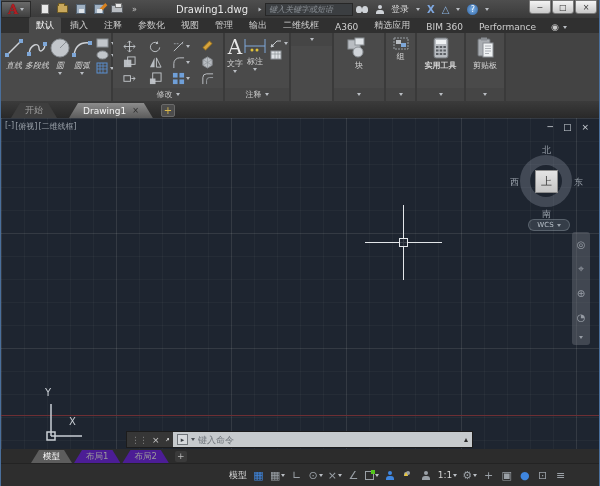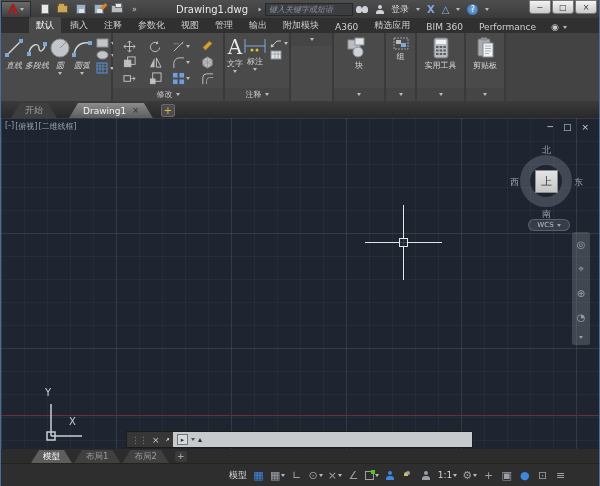--- a/index.html
+++ b/index.html
@@ -103,21 +103,21 @@
   .cmd-field{flex:1;background:#c6cacd;display:flex;align-items:center;gap:3px;padding:0 4px;}
   .promptbox{width:11px;height:11px;background:#d6d9dc;border:1px solid #70757a;color:#3a3f44;font-size:7px;display:flex;align-items:center;justify-content:center;}
   .cmd-input{flex:1;border:none;background:transparent;font-size:9px;color:#3a3f44;outline:none;}
   .cmd-input::placeholder{color:#70767c;}
   .cmd-up{color:#2b2b2b;font-size:8px;}
 
   
   .layoutbar{position:absolute;left:0;top:449px;width:600px;height:14px;background:#2c2c2c;display:flex;align-items:flex-end;font-size:8.5px;}
   .ltab{height:13px;display:flex;align-items:center;padding:0 12px;clip-path:polygon(8px 0,calc(100% - 8px) 0,100% 100%,0 100%);}
   .ltab.active{margin-left:30px;background:#5d5d5d;color:#fbfbfb;}
-  .ltab.idle{margin-left:2px;background:#404040;color:#9b9b9b;}
+  .ltab.idle{margin-left:2px;background:#4c1d95;color:#9b9b9b;}
   .ltab-plus{margin-left:6px;margin-bottom:1px;width:12px;height:11px;background:#3a3a3a;border-radius:2px;color:#bbb;font-size:9px;line-height:10px;text-align:center;}
 
   
   .statusbar{position:absolute;left:0;top:463px;width:600px;height:23px;background:#2e2e2e;border-top:1px solid #232323;display:flex;align-items:center;}
   .sb-items{position:absolute;left:228px;display:flex;align-items:center;gap:5px;}
   .sbi{display:flex;align-items:center;gap:1px;font-size:11px;color:#9aa0a6;min-width:13px;justify-content:center;}
   .sbi .txt{font-size:9px;color:#d5d5d5;}
   .sbi.blue{color:var(--accent-blue,#3f86de);}
   .osnap-ic{width:9px;height:9px;border:1px solid #9aa0a6;position:relative;}
   .osnap-ic::after{content:"";position:absolute;right:-2px;top:-2px;width:4px;height:4px;background:var(--status-green,#52c41a);}
@@ -176,21 +176,21 @@
   </div>
 
   <div class="rtabs">
     <span class="rtab active">默认</span>
     <span class="rtab">插入</span>
     <span class="rtab">注释</span>
     <span class="rtab">参数化</span>
     <span class="rtab">视图</span>
     <span class="rtab">管理</span>
     <span class="rtab">输出</span>
-    <span class="rtab">附加模块</span>
+    <span class="rtab">二维线框</span>
     <span class="rtab">A360</span>
     <span class="rtab">精选应用</span>
     <span class="rtab">BIM 360</span>
     <span class="rtab">Performance</span>
     <span class="rtab-icon">◉</span>
     <span class="caret sm" style="margin-bottom:4px;"></span>
   </div>
 
   <div class="ribbon">
 
@@ -409,21 +409,21 @@
           <span class="blbl">组</span>
         </div>
       </div>
       <div class="plabel">
           <span class="caret sm"></span>
         </div>
     </div>
 
     <div class="panel" style="width:49px;">
       <div class="pbody" style="justify-content:center;">
-        <div class="bigbtn" style="width:46px;">
+        <div class="bigbtn" style="width:46px;font-weight:bold;">
           <svg class="ric" width="18" height="22" viewBox="0 0 18 22">
               <rect x="2" y="1" width="14" height="20" rx="2" fill="#b9bdc2" stroke="#6e7277"></rect>
               <rect x="4" y="3" width="10" height="4" fill="#eef1f3"></rect>
               <g fill="#5a5e63">
                 <rect x="4" y="9" width="2.5" height="2"></rect>
                 <rect x="7.7" y="9" width="2.5" height="2"></rect>
                 <rect x="11.4" y="9" width="2.5" height="2"></rect>
                 <rect x="4" y="12.5" width="2.5" height="2"></rect>
                 <rect x="7.7" y="12.5" width="2.5" height="2"></rect>
                 <rect x="11.4" y="12.5" width="2.5" height="2"></rect>
@@ -524,20 +524,21 @@
     <div class="cmd-left">
       <span class="cmd-grip">⋮⋮</span>
       <span class="cmd-x">×</span>
       <svg width="11" height="11" viewBox="0 0 12 12">
           <path d="M2 10 6 6a3 3 0 1 1 1.5 1.5L4 11z" fill="#c9c9c9"></path>
         </svg>
     </div>
     <div class="cmd-field">
       <span class="promptbox">▸</span>
       <span class="caret sm" style="border-top-color:#4a4f54;"></span>
+      <input class="cmd-input" placeholder="键入命令" style="">
       <span class="cmd-up">▴</span>
     </div>
   </div>
 
   <div class="layoutbar">
     <div class="ltab active">
         <span>模型</span>
       </div>
     <div class="ltab idle">
         <span>布局1</span>

